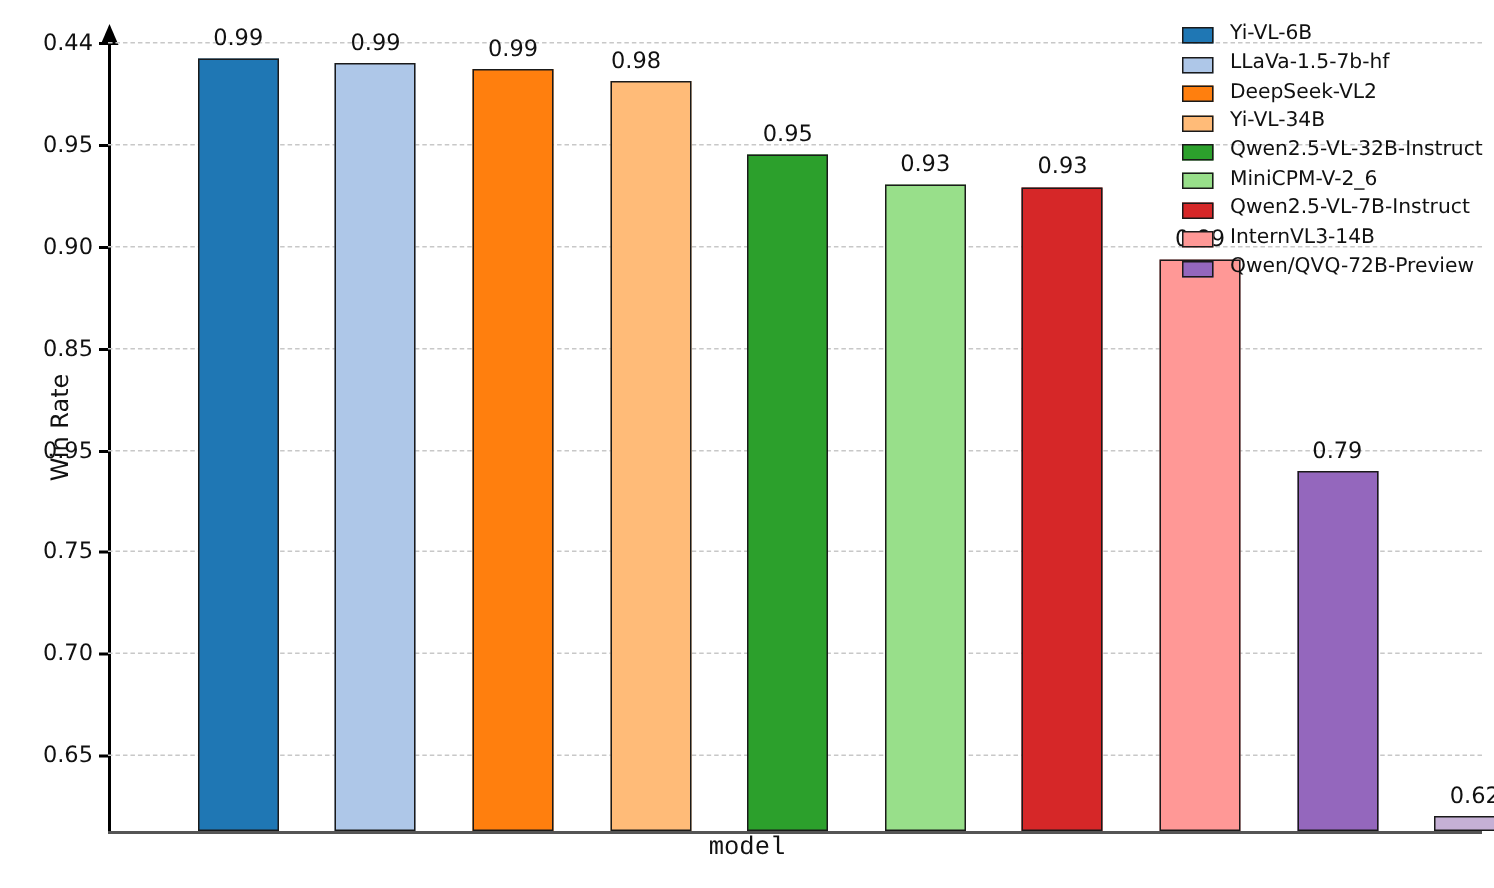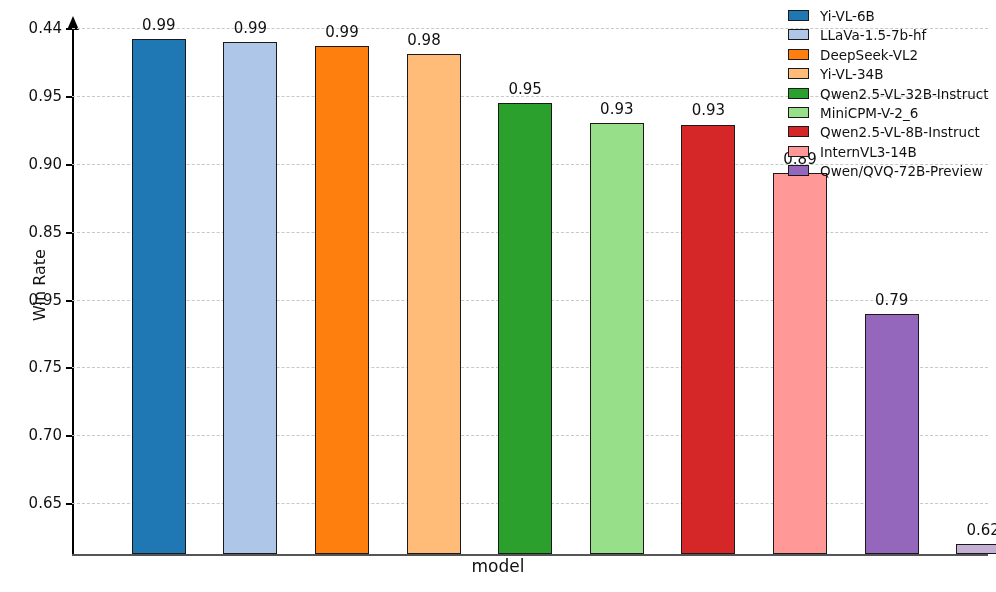--- a/index.html
+++ b/index.html
@@ -114,35 +114,36 @@
     white-space: nowrap;
   }
   #xlabel {
     position: absolute;
     left: 0px;
     top: 556px;
     width: 996px;
     text-align: center;
     font-size: 17px;
     color: #111111;
+    font-family: Liberation Mono, monospace;
   }
 
   
   #legend {
     position: absolute;
     left: 788px;
     top: 10px;
     width: 208px;
     display: flex;
     flex-direction: column;
     gap: 0px;
   }
   .legend-item {
     display: flex;
-    align-items: flex-start;
+    align-items: flex-end;
     height: 19.4px;
   }
   .legend-swatch {
     width: 21px;
     height: 11px;
     border: 1.4px solid #1a1a1a;
     box-sizing: border-box;
     margin-right: 11px;
     flex: 0 0 auto;
   }
@@ -257,21 +258,21 @@
       <div class="legend-item">
         <span class="legend-swatch" style="background: rgb(44, 160, 44);"></span>
         <span class="legend-text">Qwen2.5-VL-32B-Instruct</span>
       </div>
       <div class="legend-item">
         <span class="legend-swatch" style="background: rgb(152, 223, 138);"></span>
         <span class="legend-text">MiniCPM-V-2_6</span>
       </div>
       <div class="legend-item">
         <span class="legend-swatch" style="background: rgb(214, 39, 40);"></span>
-        <span class="legend-text">Qwen2.5-VL-8B-Instruct</span>
+        <span class="legend-text">Qwen2.5-VL-7B-Instruct</span>
       </div>
       <div class="legend-item">
         <span class="legend-swatch" style="background: rgb(255, 152, 150);"></span>
         <span class="legend-text">InternVL3-14B</span>
       </div>
       <div class="legend-item">
         <span class="legend-swatch" style="background: rgb(148, 103, 189);"></span>
         <span class="legend-text">Qwen/QVQ-72B-Preview</span>
       </div>
     </div>

